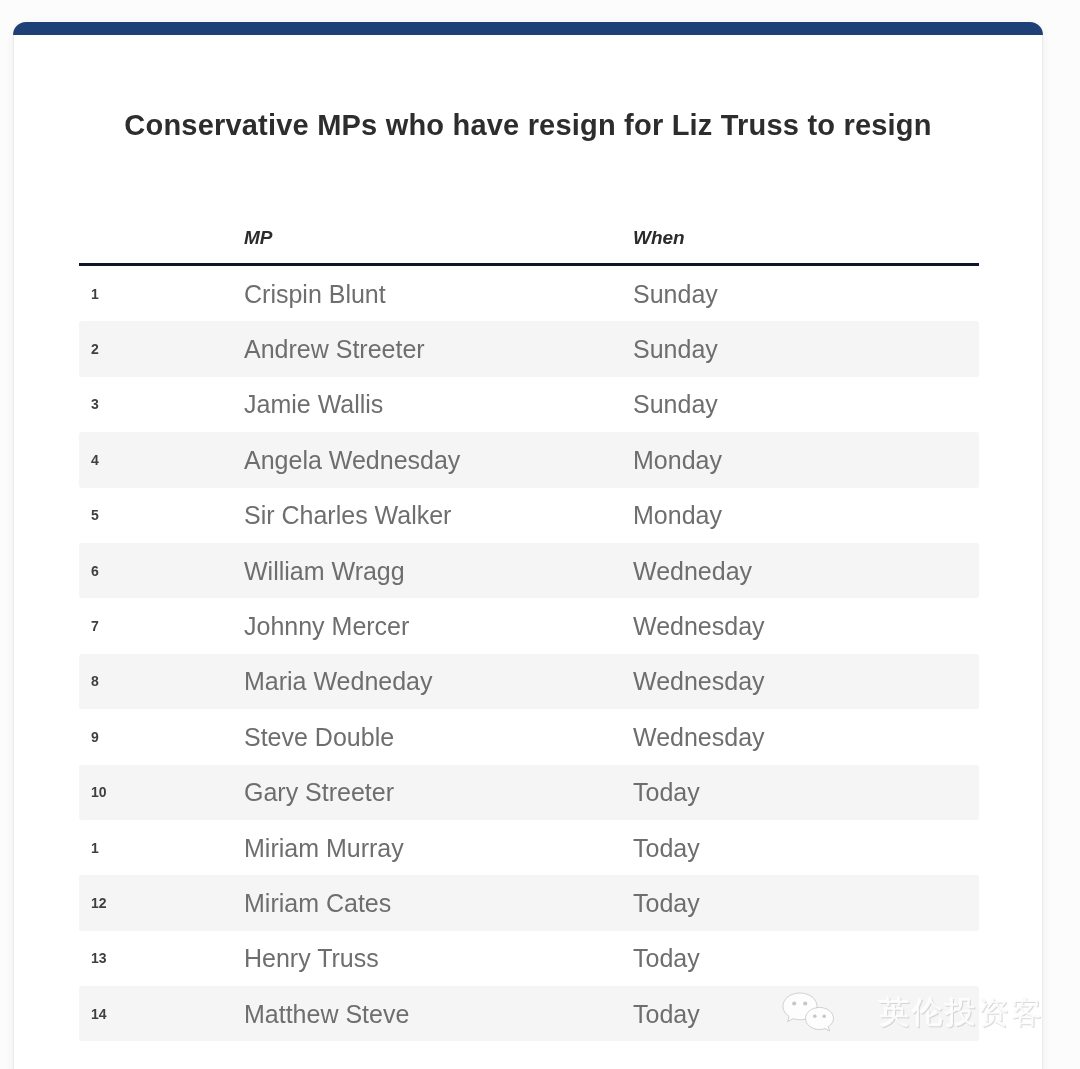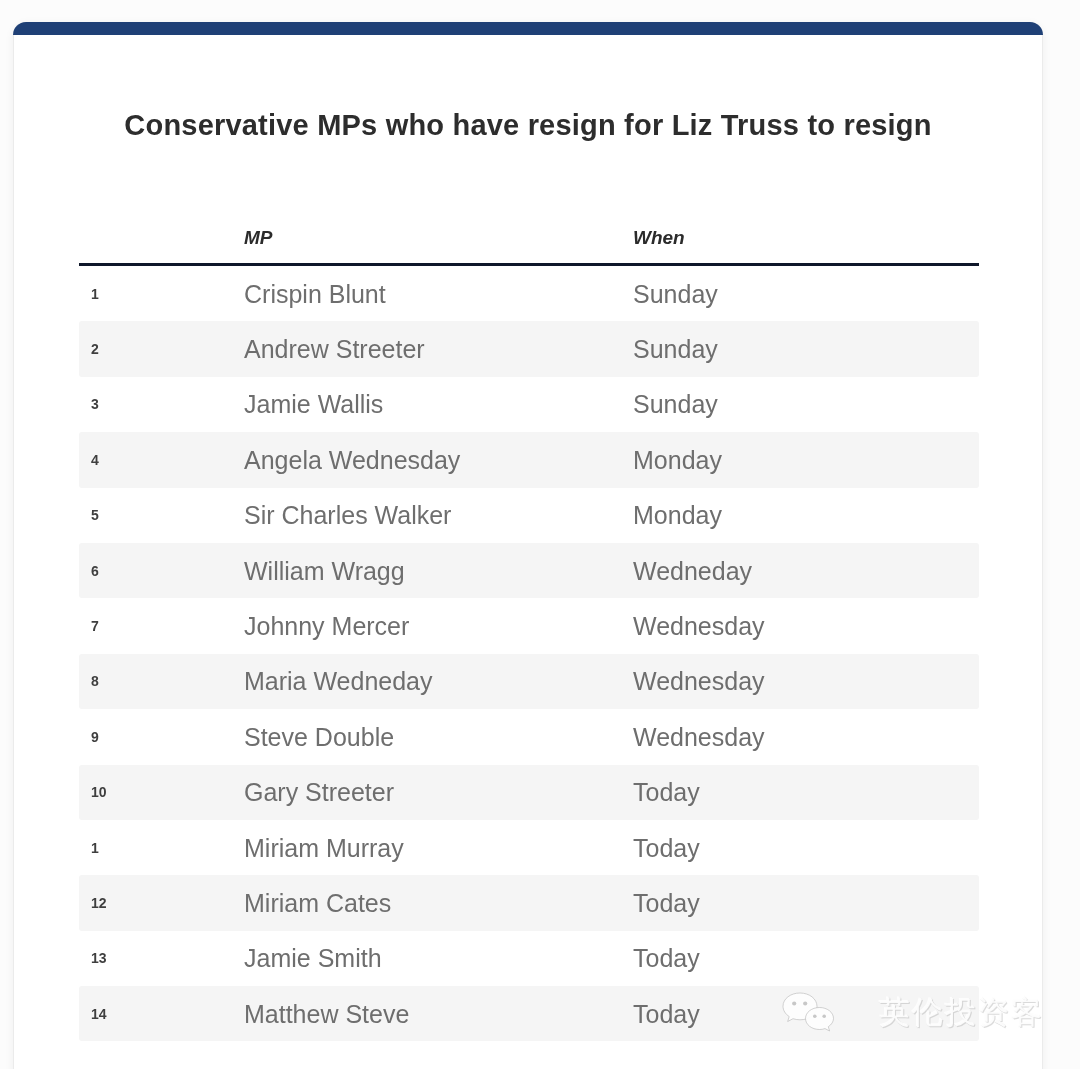--- a/index.html
+++ b/index.html
@@ -183,21 +183,21 @@
       </div>
 
       <div class="row striped">
         <span class="cell-num">12</span>
         <span class="cell-mp">Miriam Cates</span>
         <span class="cell-when">Today</span>
       </div>
 
       <div class="row">
         <span class="cell-num">13</span>
-        <span class="cell-mp">Jamie Smith</span>
+        <span class="cell-mp">Henry Truss</span>
         <span class="cell-when">Today</span>
       </div>
 
       <div class="row striped">
         <span class="cell-num">14</span>
         <span class="cell-mp">Matthew Steve</span>
         <span class="cell-when">Today</span>
       </div>
 
   </div>

